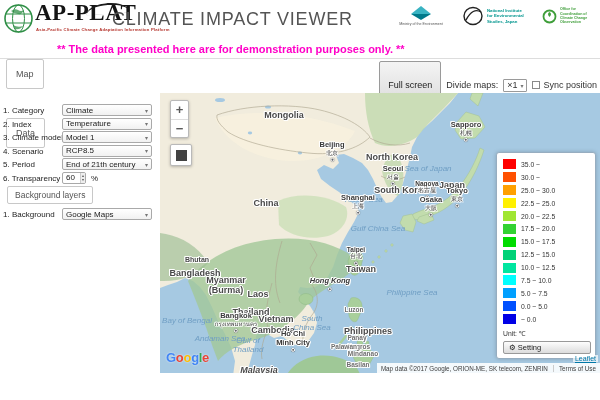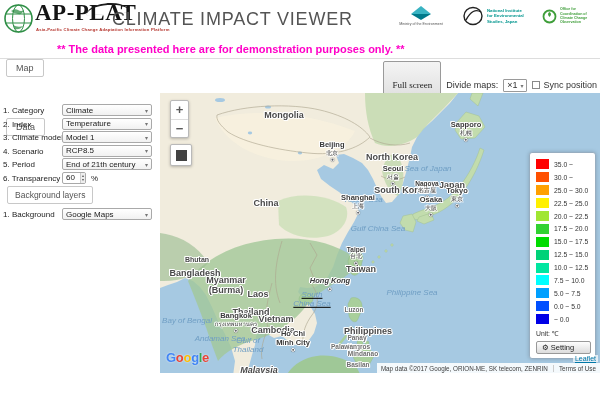--- a/index.html
+++ b/index.html
@@ -18,38 +18,38 @@
   .partner.row{flex-direction:row;gap:3px;align-items:center;}
   .p-text{font-size:3.6px;color:#555;text-align:center;width:52px;line-height:1.25;}
   .p-text.teal{color:#00958e;font-weight:700;font-size:4.3px;text-align:left;width:40px;}
   .p-text.green{color:#3f9e3a;font-weight:700;text-align:left;width:34px;}
 
   
   .notice{position:absolute;left:57px;top:43px;font-size:11px;font-weight:600;color:#ff00c8;}
 
   
   .tabline{position:absolute;left:0;top:58px;width:600px;border-top:1px solid #ddd;}
-  .tab{position:absolute;background:#fff;border:1px solid #c8c8c8;border-radius:2px;font-size:9px;color:#555;padding:3px 9px;}
+  .tab{position:absolute;background:#fff;border:1px solid #c8c8c8;border-radius:2px;font-size:9px;color:#555;padding:9px 9px;}
   .tab-map{left:6px;top:59px;}
   .tab-data{left:6px;top:82px;margin-top:36px;}
   .tab-bg{left:7px;top:186px;padding:3px 7px;font-size:8.5px;}
   #form-rows{position:absolute;left:0;top:104px;width:160px;}
   #bg-rows{position:absolute;left:0;top:208px;width:160px;}
   .form-row{position:absolute;left:0;width:158px;height:13px;}
   .flabel{position:absolute;left:3px;top:2px;font-size:8px;color:#222;white-space:nowrap;}
   .sel{position:absolute;left:62px;top:0;width:90px;height:12px;border:1px solid #a9a9a9;border-radius:2px;background:linear-gradient(#fff,#f1f1f1);display:flex;align-items:center;justify-content:space-between;padding:0 3px;font-size:8px;color:#1a1a1a;}
   .sel .arr{font-size:6px;color:#777;}
   .numbox{position:absolute;left:62px;top:0;width:24px;height:12px;border:1px solid #a9a9a9;border-radius:2px;background:#fff;display:flex;align-items:center;font-size:8px;color:#1a1a1a;padding-left:3px;}
   .spin{margin-left:auto;display:flex;flex-direction:column;border-left:1px solid #ccc;background:#eee;height:100%;justify-content:center;}
   .spin i{font-style:normal;font-size:4px;line-height:4px;color:#555;padding:0 1px;}
   .suffix{position:absolute;left:91px;top:2px;font-size:8px;color:#222;}
 
   
   #map-toolbar{position:absolute;top:77px;right:3px;height:16px;display:flex;align-items:center;gap:5px;font-size:9px;color:#333;}
-  #fullscreen-btn{border:1px solid #9a9a9a;background:linear-gradient(#f4f4f4,#dadada);border-radius:2px;padding:18px 8px;font-size:9px;color:#222;font-family:Liberation Serif, serif;}
+  #fullscreen-btn{border:1px solid #9a9a9a;background:linear-gradient(#f4f4f4,#dadada);border-radius:2px;padding:18px 8px;font-size:9px;color:#222;}
   #divide-select{border:1px solid #9a9a9a;background:#fff;padding:0 3px;height:13px;display:flex;align-items:center;gap:3px;font-size:9px;border-radius:1px;}
   #divide-select .arr{font-size:6px;color:#777;}
   #sync-wrap{display:flex;align-items:center;gap:3px;}
   #sync-box{width:8px;height:8px;border:1px solid #8a8a8a;background:#fff;display:inline-block;}
 
   
   #map{position:absolute;left:160px;top:93px;width:440px;height:280px;background:#a6c9e2;overflow:hidden;}
   #map svg.tiles{position:absolute;left:0;top:0;}
   .mlabel{position:absolute;transform:translate(-50%,-50%);text-align:center;white-space:pre-line;line-height:1.15;pointer-events:none;}
   .halo{text-shadow:-1px 0 #fff,1px 0 #fff,0 -1px #fff,0 1px #fff,1px 1px #fff,-1px -1px #fff;}
@@ -61,21 +61,21 @@
   .city-sm .mtext{font-size:6.5px;font-weight:700;color:#3a3a3a;}
   .msub{font-size:6px;color:#3a3a3a;}
   .mdot{width:4px;height:4px;border-radius:50%;background:#63666a;border:1px solid #fff;margin:1px auto 0;box-shadow:0 0 1px rgba(0,0,0,.6);}
 
   #zoomctrl{position:absolute;left:10px;top:7px;width:19px;background:#fff;border:1px solid #b9b9b9;border-radius:2px;box-shadow:0 1px 3px rgba(0,0,0,.25);}
   .zbtn{height:18px;line-height:18px;text-align:center;font-size:13px;font-weight:700;color:#5a5a5a;}
   .zbtn + .zbtn{border-top:1px solid #ddd;}
   #layersbtn{position:absolute;left:10px;top:51px;width:22px;height:22px;background:#fff;border:1px solid #b9b9b9;border-radius:2px;display:flex;align-items:center;justify-content:center;box-shadow:0 1px 3px rgba(0,0,0,.25);}
   #layersbtn i{width:11px;height:11px;background:#424242;display:block;}
 
-  #legend{position:absolute;top:59px;right:4px;width:67px;background:#fff;border:1px solid #97adc0;border-radius:3px;padding:5px 4px 4px 6px;box-shadow:0 0 4px rgba(0,0,0,.2);}
+  #legend{position:absolute;top:59px;right:4px;width:100px;background:#fff;border:1px solid #97adc0;border-radius:3px;padding:5px 4px 4px 6px;box-shadow:0 0 4px rgba(0,0,0,.2);}
   .leg-row{display:flex;align-items:center;height:12.9px;}
   .swatch{width:13px;height:10px;margin-right:5px;flex:none;}
   .leg-label{font-size:6.8px;color:#333;white-space:nowrap;}
   #legend-unit{font-size:6.8px;color:#333;margin-top:3px;}
   #setting-btn{display:block;margin:3px 0 0 auto;font-size:7.5px;border:1px solid #999;background:linear-gradient(#fdfdfd,#dcdcdc);border-radius:2px;padding:1px 5px;color:#222;}
 
   #google-logo{position:absolute;left:6px;bottom:8px;font-size:13px;font-weight:700;letter-spacing:-.3px;text-shadow:0 0 2px rgba(255,255,255,.8);}
   #leaflet-link{position:absolute;right:2px;bottom:11px;font-size:7px;color:#0078a8;background:rgba(255,255,255,.7);padding:0 2px;text-decoration:underline;}
   #attrib{position:absolute;right:0;bottom:0;height:10px;display:flex;align-items:center;background:rgba(255,255,255,.88);font-size:6.3px;color:#3c3c3c;padding:0 4px;}
   #attrib .terms{margin-left:5px;border-left:1px solid #ccc;padding-left:5px;}
@@ -292,21 +292,21 @@
         <div class="mlabel country" style="left: 99px; top: 277px; font-style: italic;"><div class="mtext halo mtext">Malaysia</div></div>
         <div class="mlabel island" style="left: 194px; top: 217px;"><div class="mtext halo mtext">Luzon</div></div>
         <div class="mlabel island" style="left: 197px; top: 245px;"><div class="mtext halo mtext">Panay</div></div>
         <div class="mlabel island" style="left: 199px; top: 254px;"><div class="mtext halo mtext">Negros</div></div>
         <div class="mlabel island" style="left: 203px; top: 261px;"><div class="mtext halo mtext">Mindanao</div></div>
         <div class="mlabel island" style="left: 198px; top: 272px;"><div class="mtext halo mtext">Basilan</div></div>
         <div class="mlabel island" style="left: 184px; top: 254px;"><div class="mtext halo mtext">Palawan</div></div>
         <div class="mlabel sea" style="left: 268px; top: 76px;"><div class="mtext mtext">Sea of Japan</div></div>
         <div class="mlabel sea" style="left: 203px; top: 107px;"><div class="mtext mtext">Yellow Sea</div></div>
         <div class="mlabel sea" style="left: 218px; top: 136px;"><div class="mtext mtext">Gulf China Sea</div></div>
-        <div class="mlabel sea" style="left: 152px; top: 206px; text-decoration: underline;"><div class="mtext mtext">South
+        <div class="mlabel sea" style="left: 152px; top: 230px;"><div class="mtext mtext">South
 China Sea</div></div>
         <div class="mlabel sea" style="left: 252px; top: 200px;"><div class="mtext mtext">Philippine Sea</div></div>
         <div class="mlabel sea" style="left: 27px; top: 228px;"><div class="mtext mtext">Bay of Bengal</div></div>
         <div class="mlabel sea" style="left: 60px; top: 246px;"><div class="mtext mtext">Andaman Sea</div></div>
         <div class="mlabel sea" style="left: 88px; top: 252px;"><div class="mtext mtext">Gulf of
 Thailand</div></div>
         <div class="mlabel city" style="left: 172px; top: 58px;"><div class="mtext halo mtext">Beijing</div><div class="msub halo">北京</div><div class="mdot"></div></div>
         <div class="mlabel city" style="left: 198px; top: 111px;"><div class="mtext halo mtext">Shanghai</div><div class="msub halo">上海</div><div class="mdot"></div></div>
         <div class="mlabel city" style="left: 233px; top: 82px;"><div class="mtext halo mtext">Seoul</div><div class="msub halo">서울</div><div class="mdot"></div></div>
         <div class="mlabel city" style="left: 306px; top: 38px;"><div class="mtext halo mtext">Sapporo</div><div class="msub halo">札幌</div><div class="mdot"></div></div>

